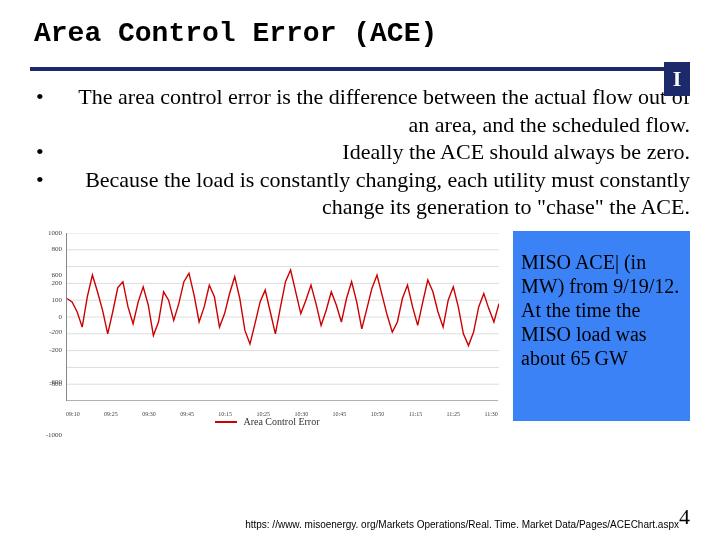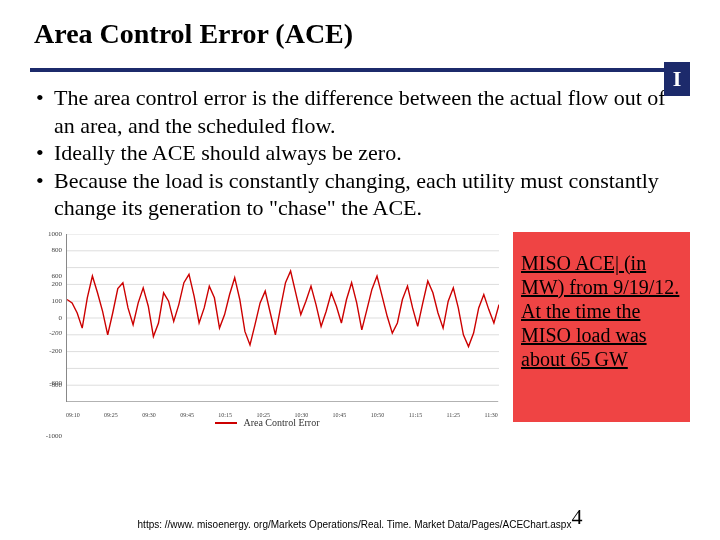--- a/index.html
+++ b/index.html
@@ -1,42 +1,42 @@
 <!DOCTYPE html>
 <html><head>
 <meta charset="utf-8">
 <style>
   * { box-sizing: border-box; margin: 0; padding: 0; }
   html, body { width: 720px; height: 540px; background: #fff; font-family: "Times New Roman", Times, serif; color: #000; overflow: hidden; }
   .slide { position: relative; width: 720px; height: 540px; padding: 18px 30px 12px 30px; }
-  .title { font-family: Liberation Serif, serif; font-weight: bold; font-size: 28px; padding-left: 4px; }
+  .title { font-family: Liberation Mono, monospace; font-weight: bold; font-size: 28px; padding-left: 4px; }
   .title-rule { margin-top: 18px; border: 0; border-top: 4px solid #1c2a6b; width: 100%; }
   .logo {
     position: absolute; right: 30px; top: 62px; width: 26px; height: 34px;
     background: #1c2a6b; display: flex; align-items: center; justify-content: center;
   }
   .logo .i { font-family: Georgia, "Times New Roman", serif; font-weight: bold; color: #fff; font-size: 22px; line-height: 1; }
   .body { margin-top: 12px; font-size: 22px; line-height: 1.25; }
   .body .bullet { display: flex; }
   .body .dot { width: 24px; padding-left: 6px; font-size: 22px; line-height: 1.25; }
-  .body .txt { flex: 1; }
+  .body .txt { flex: 1; text-align: right; }
   .chart-row { display: flex; margin-top: 10px; gap: 8px; }
   .chart { width: 478px; height: 190px; position: relative; }
   .chart .yaxis-labels { position: absolute; left: 0; top: 0; width: 34px; height: 172px; }
   .chart .yaxis-labels span { position: absolute; right: 2px; font-size: 7px; color: #444; transform: translateY(-50%); }
   .chart .plot { position: absolute; left: 36px; top: 2px; width: 432px; height: 168px; border-left: 1px solid #888; border-bottom: 1px solid #888; }
   .chart .grid line { stroke: #ddd; stroke-width: 1; }
   .chart svg { position: absolute; left: 0; top: 0; }
   .chart .xaxis-labels { position: absolute; left: 36px; bottom: 4px; width: 432px; display: flex; justify-content: space-between; font-size: 6px; color: #444; }
   .chart .legend { position: absolute; left: 0; bottom: -6px; width: 100%; text-align: center; font-size: 10px; color: #333; }
   .chart .legend .swatch { display: inline-block; width: 22px; border-top: 2px solid #cc0000; vertical-align: middle; margin-right: 4px; }
   .note {
-    width: 178px; background: #ef4444; padding: 19px 8px; font-size: 20px; line-height: 1.2; text-decoration: underline;
+    width: 178px; background: #3b82f6; padding: 19px 8px; font-size: 20px; line-height: 1.2;
   }
-  .footer { position: absolute; bottom: 10px; left: 30px; right: 30px; display: flex; justify-content: center; align-items: flex-end; }
+  .footer { position: absolute; bottom: 10px; left: 30px; right: 30px; display: flex; justify-content: flex-end; align-items: flex-end; }
   .src { font-family: Arial, Helvetica, sans-serif; font-size: 10px; color: #000; }
   .pnum { font-size: 22px; }
 </style>
 </head>
 <body>
 
 <div class="slide">
   <div class="title">Area Control Error (ACE)</div>
   <hr class="title-rule">
   <div class="logo">

